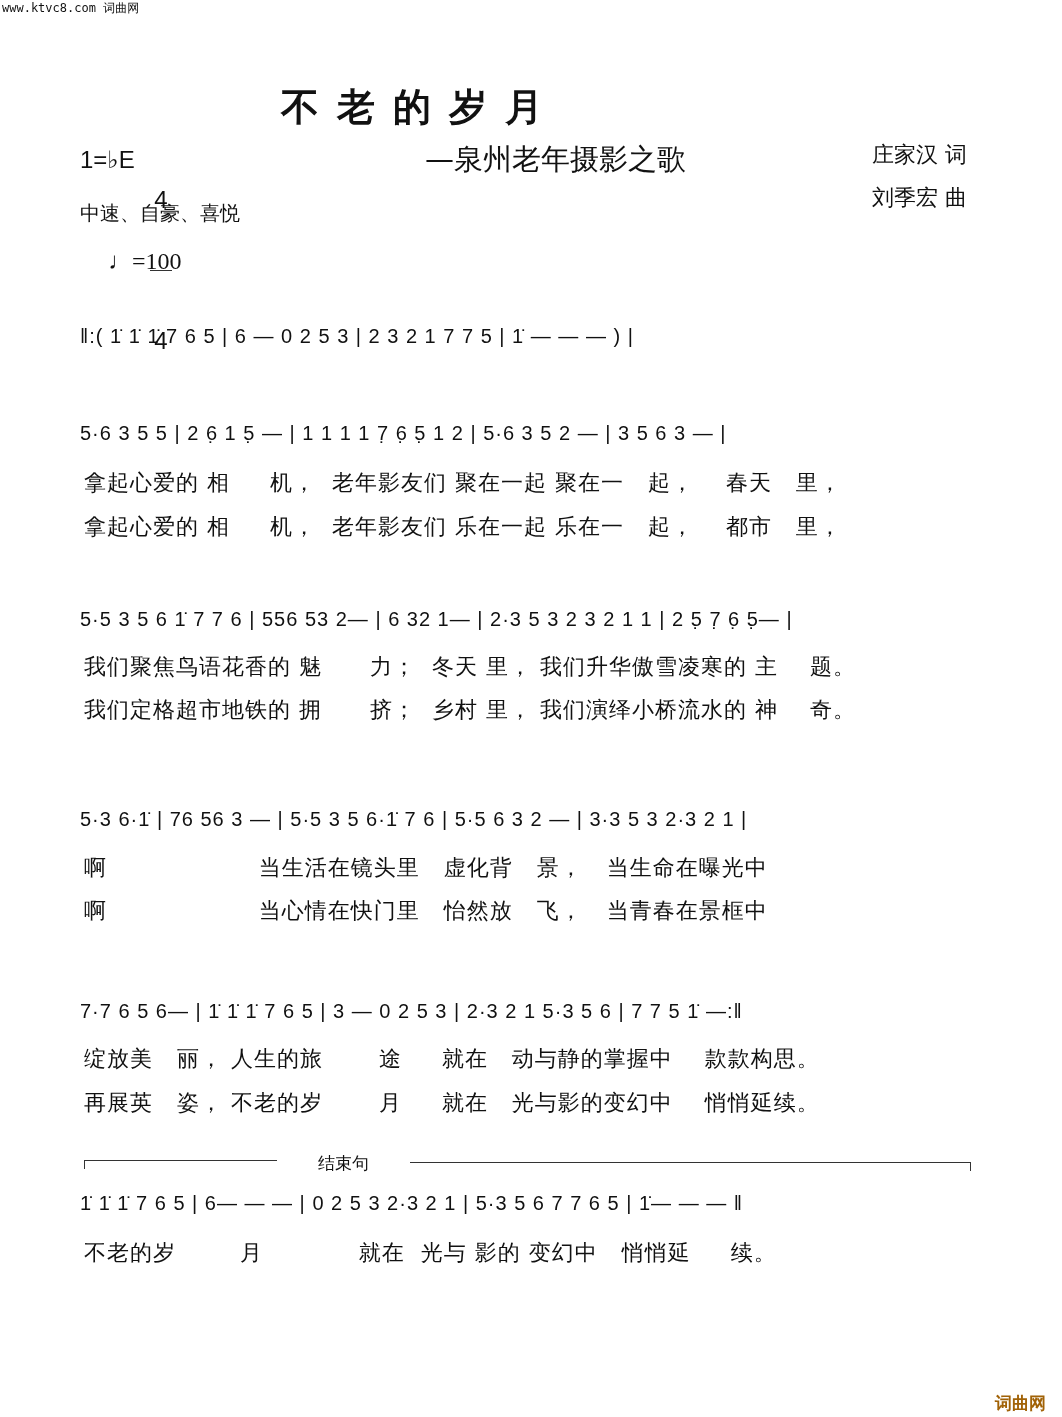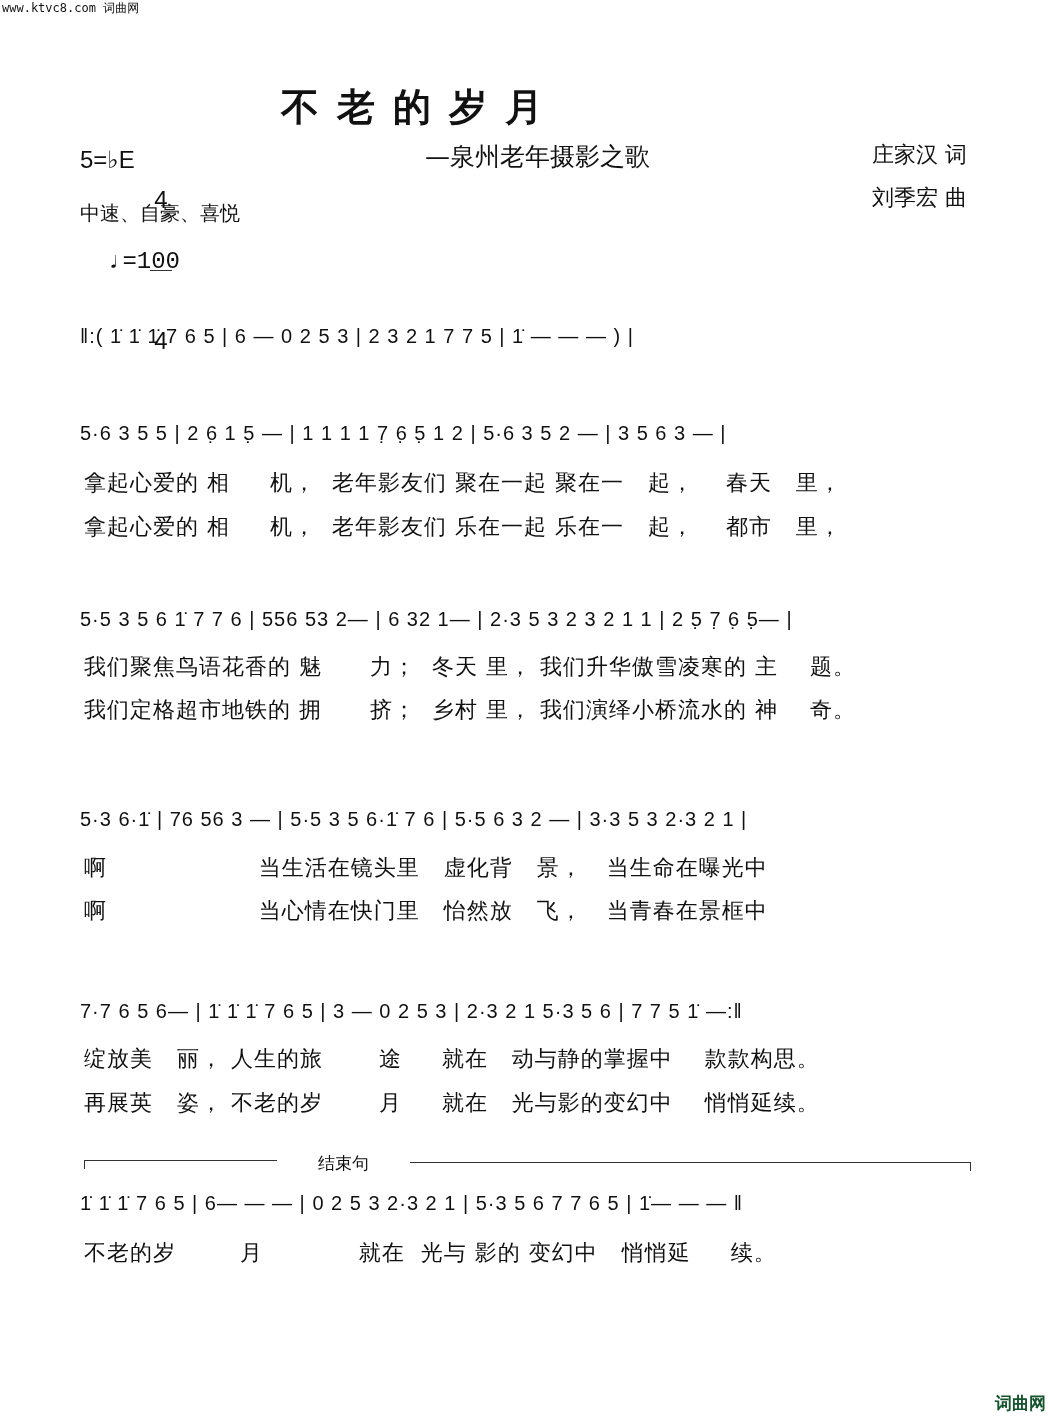--- a/index.html
+++ b/index.html
@@ -3,43 +3,43 @@
 <meta charset="utf-8">
 <style>
   html, body { margin: 0; padding: 0; background: #ffffff; }
   body {
     width: 1062px; height: 1417px; position: relative; overflow: hidden;
     font-family: "DejaVu Sans", "Liberation Sans", sans-serif; color: #111;
   }
   .abs { position: absolute; white-space: pre; }
   .watermark { left: 2px; top: 0px; font-family: "DejaVu Sans Mono", "Liberation Mono", monospace; font-size: 12px; }
   .title { left: 0; width: 842px; top: 82px; text-align: center; font-family: "DejaVu Serif", "Liberation Serif", serif; font-weight: bold; font-size: 38px; letter-spacing: 18px; }
-  .subtitle { left: 425px; top: 140px; font-size: 25px; }
+  .subtitle { left: 425px; top: 140px; font-size: 29px; }
   .key { left: 80px; top: 146px; font-family: "Liberation Sans", sans-serif; font-size: 24px; }
   .timesig { left: 148px; top: 130px; width: 26px; text-align: center; font-family: "Liberation Sans", sans-serif; font-size: 24px; line-height: 28px; }
   .timesig .bar { border-top: 1.5px solid #333; margin: 0 2px; }
   .tempo-text { left: 80px; top: 200px; font-size: 20px; }
-  .tempo { left: 108px; top: 248px; font-family: Liberation Mono, monospace; font-size: 24px; }
+  .tempo { left: 108px; top: 248px; font-family: Liberation Serif, serif; font-size: 24px; }
   .credits { left: 872px; font-size: 22px; }
   .notation { left: 80px; font-family: "Liberation Sans", sans-serif; font-size: 20px; letter-spacing: 1px; }
   .lyric { left: 84px; font-size: 22px; letter-spacing: 1px; }
   .ending-label { left: 318px; top: 1152px; font-size: 17px; }
   .bracket-line { position: absolute; border-top: 1.5px solid #333; height: 8px; }
   .footer-src { left: 848px; top: 1392px; font-weight: bold; font-size: 17px; margin-top: 24px; }
   .footer-brand { left: 995px; top: 1392px; font-weight: bold; font-size: 17px; }
 </style>
 </head>
 <body>
 
 <div class="abs watermark">www.ktvc8.com 词曲网</div>
 
 <div class="abs title">不老的岁月</div>
 <div class="abs subtitle">—泉州老年摄影之歌</div>
 
-<div class="abs key">5=♭E</div>
+<div class="abs key">1=♭E</div>
 <div class="abs timesig">
   <div>4</div>
   <div class="bar"></div>
   <div>4</div>
 </div>
 <div class="abs tempo-text">中速、自豪、喜悦</div>
 <div class="abs tempo">♩=100</div>
 
 <div class="abs credits" style="top:140px">庄家汉 词</div>
 <div class="abs credits" style="top:183px">刘季宏 曲</div>
@@ -62,13 +62,13 @@
 <div class="abs lyric" style="top:1044px">绽放美   丽， 人生的旅       途     就在   动与静的掌握中    款款构思。</div>
 <div class="abs lyric" style="top:1088px">再展英   姿， 不老的岁       月     就在   光与影的变幻中    悄悄延续。</div>
 
 <div class="bracket-line" style="left:84px; top:1160px; width:192px; border-left:1.5px solid #333;"></div>
 <div class="abs ending-label">结束句</div>
 <div class="bracket-line" style="left:410px; top:1162px; width:560px; border-right:1.5px solid #333;"></div>
 <div class="abs notation" style="top:1192px">1̇ 1̇ 1̇ 7 6 5 | 6— — — | 0 2 5 3 2·3 2 1 | 5·3 5 6 7 7 6 5 | 1̇— — — ‖</div>
 <div class="abs lyric" style="top:1238px">不老的岁        月            就在  光与 影的 变幻中   悄悄延     续。</div>
 
 <div class="abs footer-src">本曲谱源自</div>
-<div class="abs footer-brand" style="color:#14532d;">词曲网</div>
+<div class="abs footer-brand" style="color:#a16207;">词曲网</div>
 
 </body></html>

